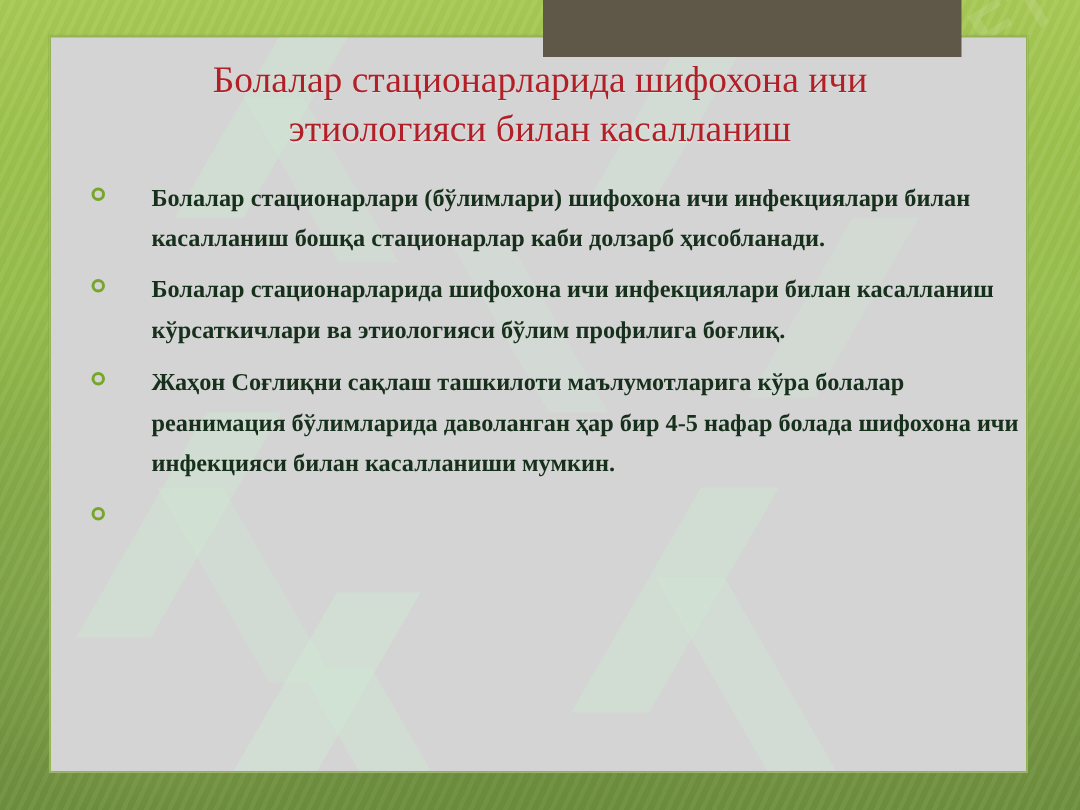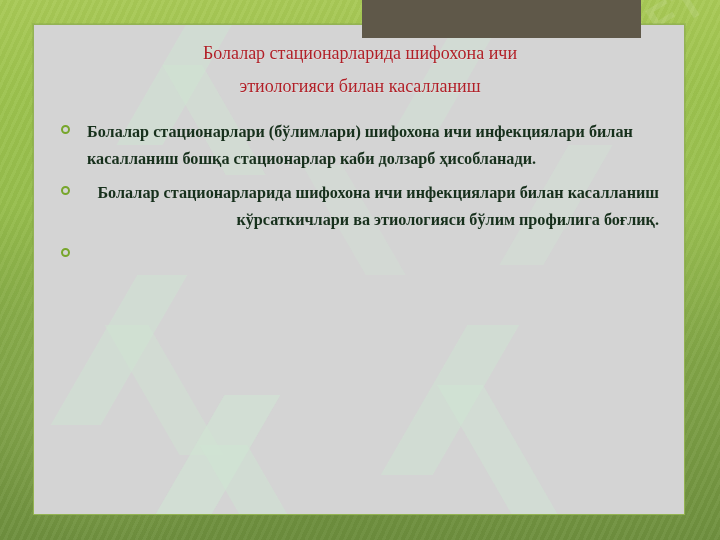--- a/index.html
+++ b/index.html
@@ -112,38 +112,38 @@
 
   
   #slide-title {
     position: absolute;
     left: 28px;
     top: 12px;
     width: 596px;
     text-align: center;
     color: #b11f27;
     font-family: "Liberation Serif", serif;
-    font-size: 18px;
+    font-size: 25px;
     line-height: 33px;
     letter-spacing: 0px;
     z-index: 8;
     text-shadow: 0 1px 0 rgba(255,255,255,0.25);
   }
 
   
   #bullet-list {
     position: absolute;
     left: 0px;
     top: 94px;
     width: 650px;
     z-index: 4;
   }
   .bullet-item {
     position: relative;
-    padding-left: 53px;
+    padding-left: 67px;
     padding-right: 8px;
     margin-bottom: 7px;
   }
   .bullet-marker {
     position: absolute;
     left: 27px;
     top: 6px;
     width: 9px;
     height: 9px;
     border: 2px solid #77a62b;
@@ -159,21 +159,21 @@
     font-size: 16.2px;
     line-height: 27px;
     letter-spacing: 0px;
   }
   .bullet-item.b1 .bullet-text { width: 565px; }
   .bullet-item.b2 .bullet-text { width: 572px; }
   .bullet-item.b3 .bullet-text { width: 580px; }
   .bullet-item.b4 .bullet-text { width: 545px; }
 
   .bullet-item.b3 { margin-bottom: 9px; }
-  .bullet-item.b2 { margin-bottom: 8px; text-align: right; }
+  .bullet-item.b2 { margin-bottom: 8px; }
 </style>
 </head>
 <body>
 
 <div id="slide">
 
   <div class="bg-texture"></div>
   <div class="bg-blotch blotch-1"></div>
   <div class="bg-blotch blotch-2"></div>
   <div class="bg-blotch blotch-3"></div>
@@ -208,20 +208,24 @@
         <div class="bullet-item b1">
           <span class="bullet-marker"></span>
           <span class="bullet-text">Болалар стационарлари (бўлимлари) шифохона ичи инфекциялари билан касалланиш бошқа стационарлар каби   долзарб ҳисобланади.</span>
         </div>
 
         <div class="bullet-item b2">
           <span class="bullet-marker"></span>
           <span class="bullet-text">Болалар стационарларида  шифохона ичи инфекциялари билан касалланиш кўрсаткичлари ва этиологияси  бўлим профилига боғлиқ.</span>
         </div>
 
+        <div class="bullet-item b3">
+          <span class="bullet-marker"></span>
+          <span class="bullet-text">Жаҳон Соғлиқни сақлаш ташкилоти маълумотларига кўра  болалар реанимация бўлимларида  даволанган ҳар бир 4-5 нафар болада шифохона ичи инфекцияси билан касалланиши мумкин.</span>
+        </div>
 
         <div class="bullet-item b4">
           <span class="bullet-marker"></span>
         </div>
 
       </div>
     </div>
   </div>
 
   <div id="top-bar"></div>

